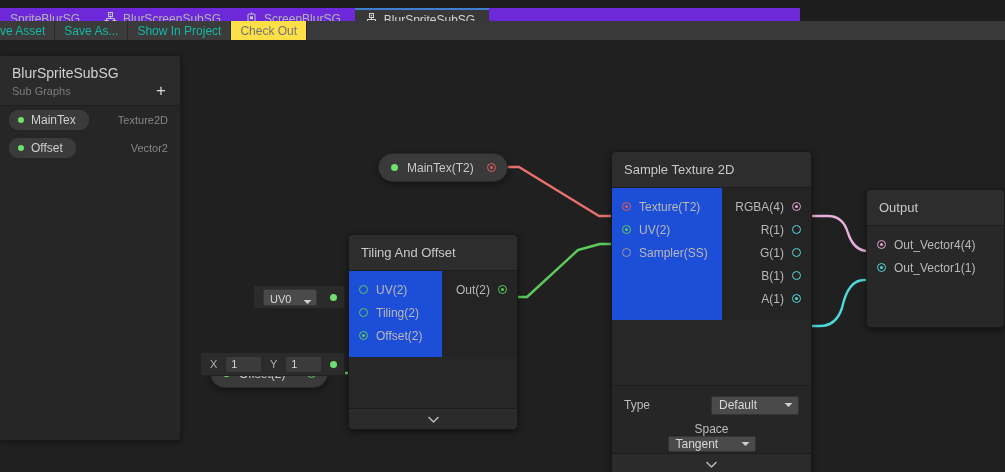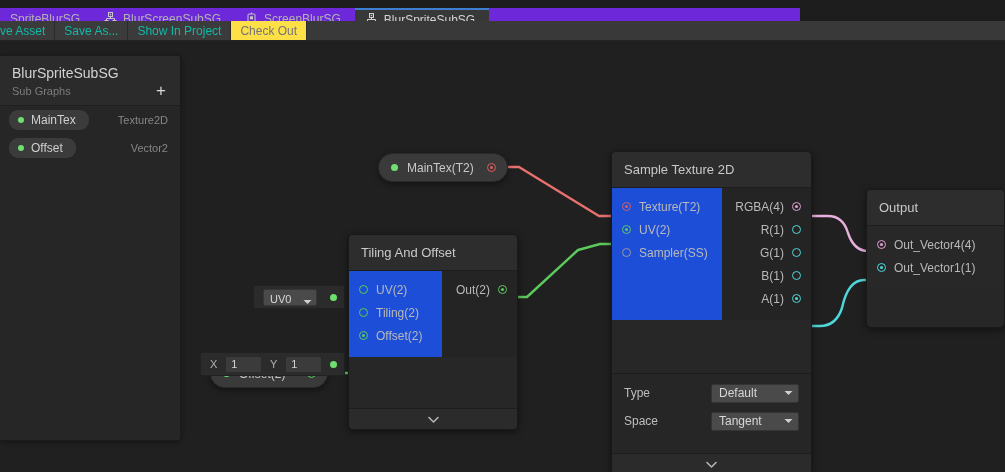--- a/index.html
+++ b/index.html
@@ -260,21 +260,21 @@
     border-top: 1px solid #1d1d1d;
     padding: 8px 12px 9px 12px;
   }
   .set-row {
     display: flex;
     align-items: center;
     justify-content: space-between;
     height: 22px;
     margin-bottom: 6px;
   }
-  .set-row:last-child { margin-bottom: 12px; }
+  .set-row:last-child { margin-bottom: 0; flex-direction: column; }
   .set-label { font-size: 12px; color: #bdbdbd; }
   .dropdown {
     display: flex;
     align-items: center;
     justify-content: space-between;
     background: #4a4a4a;
     border: 1px solid #343434;
     border-radius: 2px;
     height: 19px;
     width: 88px;

